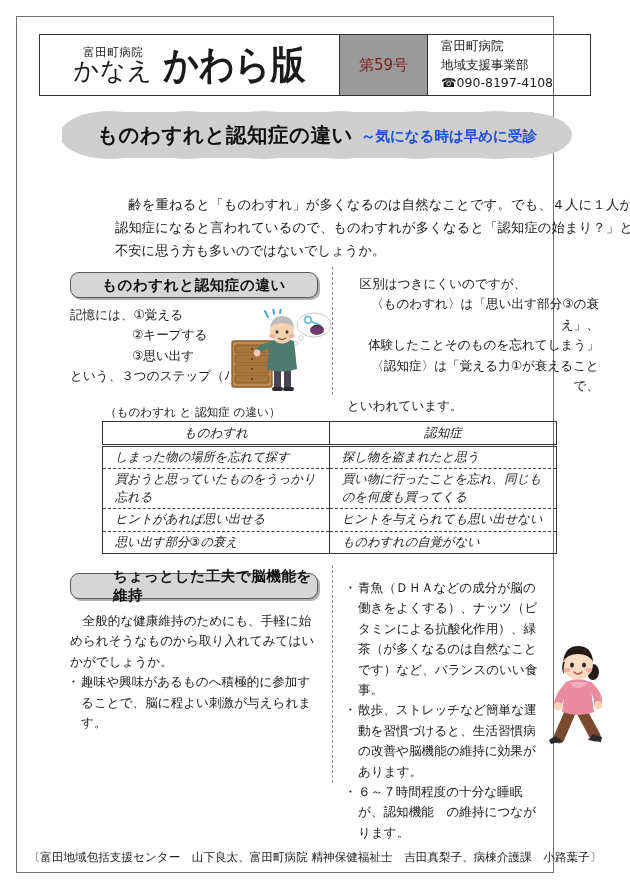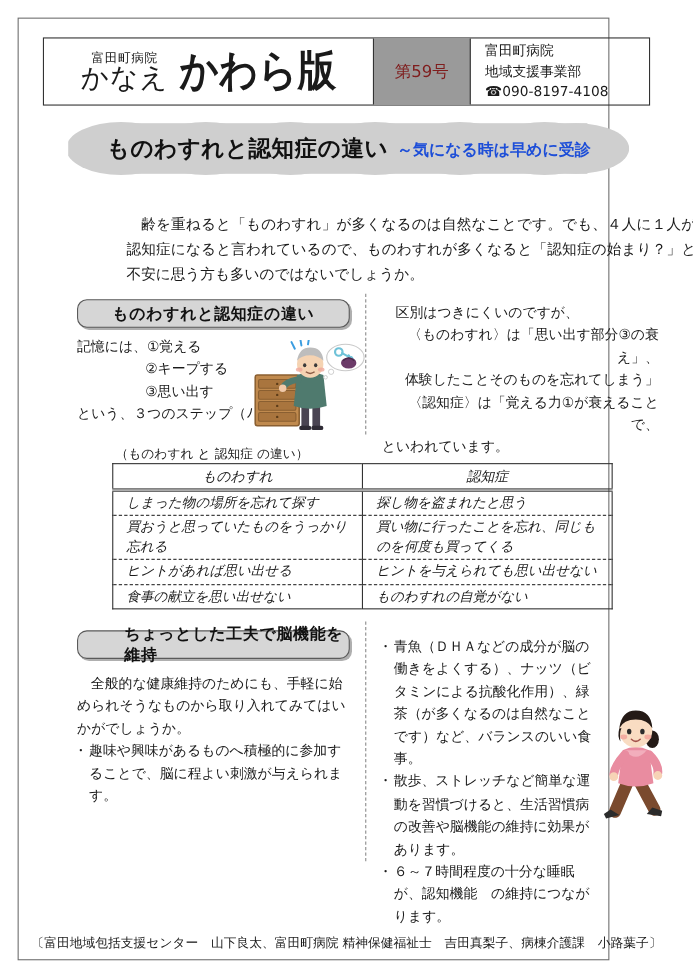--- a/index.html
+++ b/index.html
@@ -295,21 +295,21 @@
       </tr>
       <tr>
         <td>買おうと思っていたものをうっかり忘れる</td>
         <td>買い物に行ったことを忘れ、同じものを何度も買ってくる</td>
       </tr>
       <tr>
         <td>ヒントがあれば思い出せる</td>
         <td>ヒントを与えられても思い出せない</td>
       </tr>
       <tr>
-        <td>食事の献立を思い出せない</td>
+        <td>思い出す部分③の衰え</td>
         <td>ものわすれの自覚がない</td>
       </tr>
     </tbody>
   </table>
 
   <div class="pill" id="pill2">ちょっとした工夫で脳機能を維持</div>
   <div class="vdiv" id="vdiv2"></div>
 
   <div class="col colL" style="top:594px;">
     <div class="indent">全般的な健康維持のためにも、手軽に始められそうなものから取り入れてみてはいかがでしょうか。</div>

